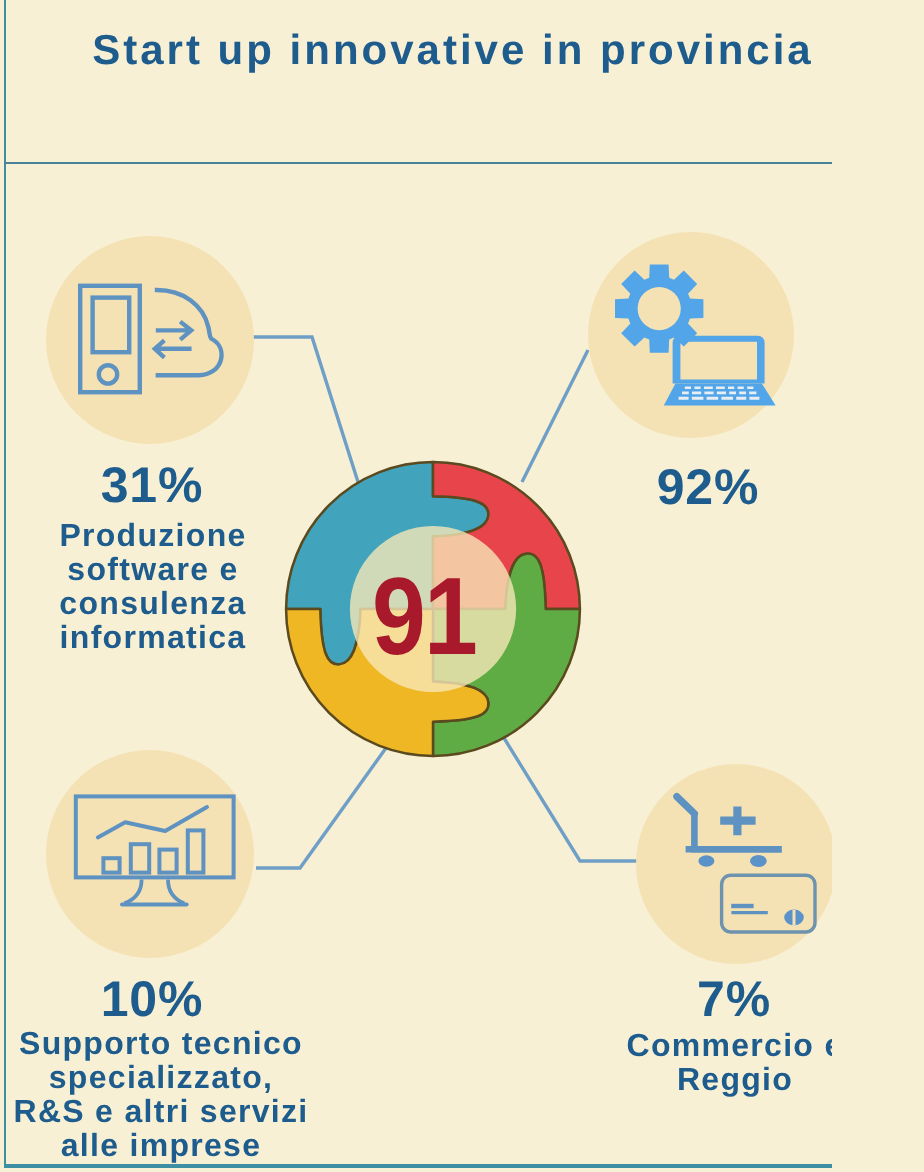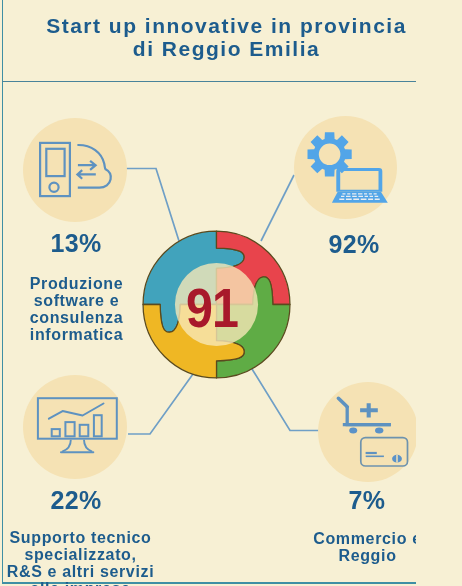--- a/index.html
+++ b/index.html
@@ -11,37 +11,36 @@
   .rule-h-top{position:absolute;left:2px;top:80.5px;width:446px;height:1.9px;background:#49839a;}
   .rule-v-right{position:absolute;left:449.5px;top:157px;width:1.6px;height:426px;background:#6d9ab6;}
   .rule-h-bottom{position:absolute;left:1.5px;top:582px;width:455px;height:1.7px;background:#3f8fa4;}
 
   .title{position:absolute;left:46px;top:14px;width:361px;text-align:center;
          color:#1d5c8d;font-weight:bold;font-size:21px;line-height:23px;letter-spacing:1.5px;}
 
   .pct{position:absolute;color:#1d5c8d;font-weight:bold;font-size:25px;
        letter-spacing:0.4px;text-align:center;white-space:nowrap;}
   .lbl{position:absolute;color:#1d5c8d;font-weight:bold;font-size:16px;line-height:16.9px;
-       letter-spacing:0.65px;text-align:center;white-space:pre-line;margin-top:15px;}
+       letter-spacing:0.65px;text-align:center;white-space:pre-line;}
 
   svg{display:block;overflow:visible;position:absolute;}
 </style>
 </head>
 <body>
 
 <div class="page">
 
   <div class="rule-v-left"></div>
   <div class="rule-h-top"></div>
   <div class="rule-v-right"></div>
   <div class="rule-h-bottom"></div>
 
   <div class="title">
     <div>Start up innovative in provincia</div>
-    <div>di Reggio Emilia</div>
   </div>
 
   <svg style="left:0;top:0" width="462" height="586">
     <g stroke="#6f9fc6" stroke-width="1.7" fill="none" stroke-linecap="butt">
       <path d="M126,168.5 L156,168.5 L179,241"></path>
       <path d="M294,175 L261,241"></path>
       <path d="M128,434 L150,434 L193,374"></path>
       <path d="M252,369 L290,430.5 L319,430.5"></path>
     </g>
   </svg>
@@ -63,21 +62,21 @@
   <svg style="left:36px;top:139px" width="80" height="62" viewBox="36 139 80 62">
     <g fill="none" stroke="#5e92c0" stroke-width="2.2" stroke-linecap="butt" stroke-linejoin="miter">
       <rect x="40.1" y="142.9" width="29.8" height="53.2"></rect>
       <rect x="46.3" y="148.8" width="18.3" height="27.3"></rect>
       <circle cx="54" cy="187.2" r="4.6"></circle>
       <path d="M77.4,145.0 C91.6,144.6 101.8,152.8 104.2,163.6 C104.9,166.5 104.6,168.1 105.6,169.3 C109.7,171.4 111.3,175.3 110.6,179.3 C109.7,184.2 105.1,187.6 99.4,187.6 L77.8,187.6"></path>
       <path d="M77.9,165.2 L95.0,165.2 M90.1,160.8 L95.6,165.2 L90.1,169.8"></path>
       <path d="M95.8,174.4 L78.5,174.4 M82.2,170.2 L77.4,174.4 L82.2,178.8"></path>
     </g>
   </svg>
-  <div class="pct" style="left:26px;top:229px;width:100px">13%</div>
+  <div class="pct" style="left:26px;top:229px;width:100px">31%</div>
   <div class="lbl" style="left:6.5px;top:261px;width:140px">Produzione
 software e
 consulenza
 informatica</div>
 
   <svg style="left:294px;top:116px" width="103" height="103" viewBox="0 0 103 103">
     <circle cx="51.5" cy="51.5" r="51.5" fill="#f5e2b4"></circle>
   </svg>
   <svg style="left:304px;top:128px" width="88" height="78" viewBox="304 128 88 78">
     <g fill="#52a5e8" fill-rule="evenodd">
@@ -101,21 +100,21 @@
       <rect x="37.9" y="398.2" width="78.9" height="40.5"></rect>
       <path d="M70.8,439.7 C70.8,445.0 68.2,449.4 62.2,451.6 M84.0,439.7 C84.0,445.0 86.6,449.4 92.1,451.6" stroke-width="1.9"></path>
       <path d="M61.0,452.2 L93.3,452.2" stroke-width="2" stroke-linecap="round"></path>
       <rect x="51.7" y="429.1" width="8.1" height="7.2"></rect>
       <rect x="65.4" y="422.1" width="9.2" height="14.2"></rect>
       <rect x="79.7" y="424.8" width="8.6" height="11.5"></rect>
       <rect x="93.9" y="415.2" width="7.8" height="21.1"></rect>
       <path d="M48.9,418.7 L62.6,411.1 L82.6,415.5 L103.5,403.5" stroke-linejoin="round" stroke-linecap="round"></path>
     </g>
   </svg>
-  <div class="pct" style="left:26px;top:486px;width:100px">22%</div>
+  <div class="pct" style="left:26px;top:486px;width:100px">10%</div>
   <div class="lbl" style="left:4.5px;top:515px;width:152px">Supporto tecnico
 specializzato,
 R&amp;S e altri servizi
 alle imprese</div>
 
   <svg style="left:318px;top:382px" width="100" height="100" viewBox="0 0 100 100">
     <circle cx="50" cy="50" r="50" fill="#f5e2b4"></circle>
   </svg>
   <svg style="left:334px;top:393px" width="78" height="78" viewBox="334 393 78 78">
     <g fill="none" stroke="#5e92c0">

